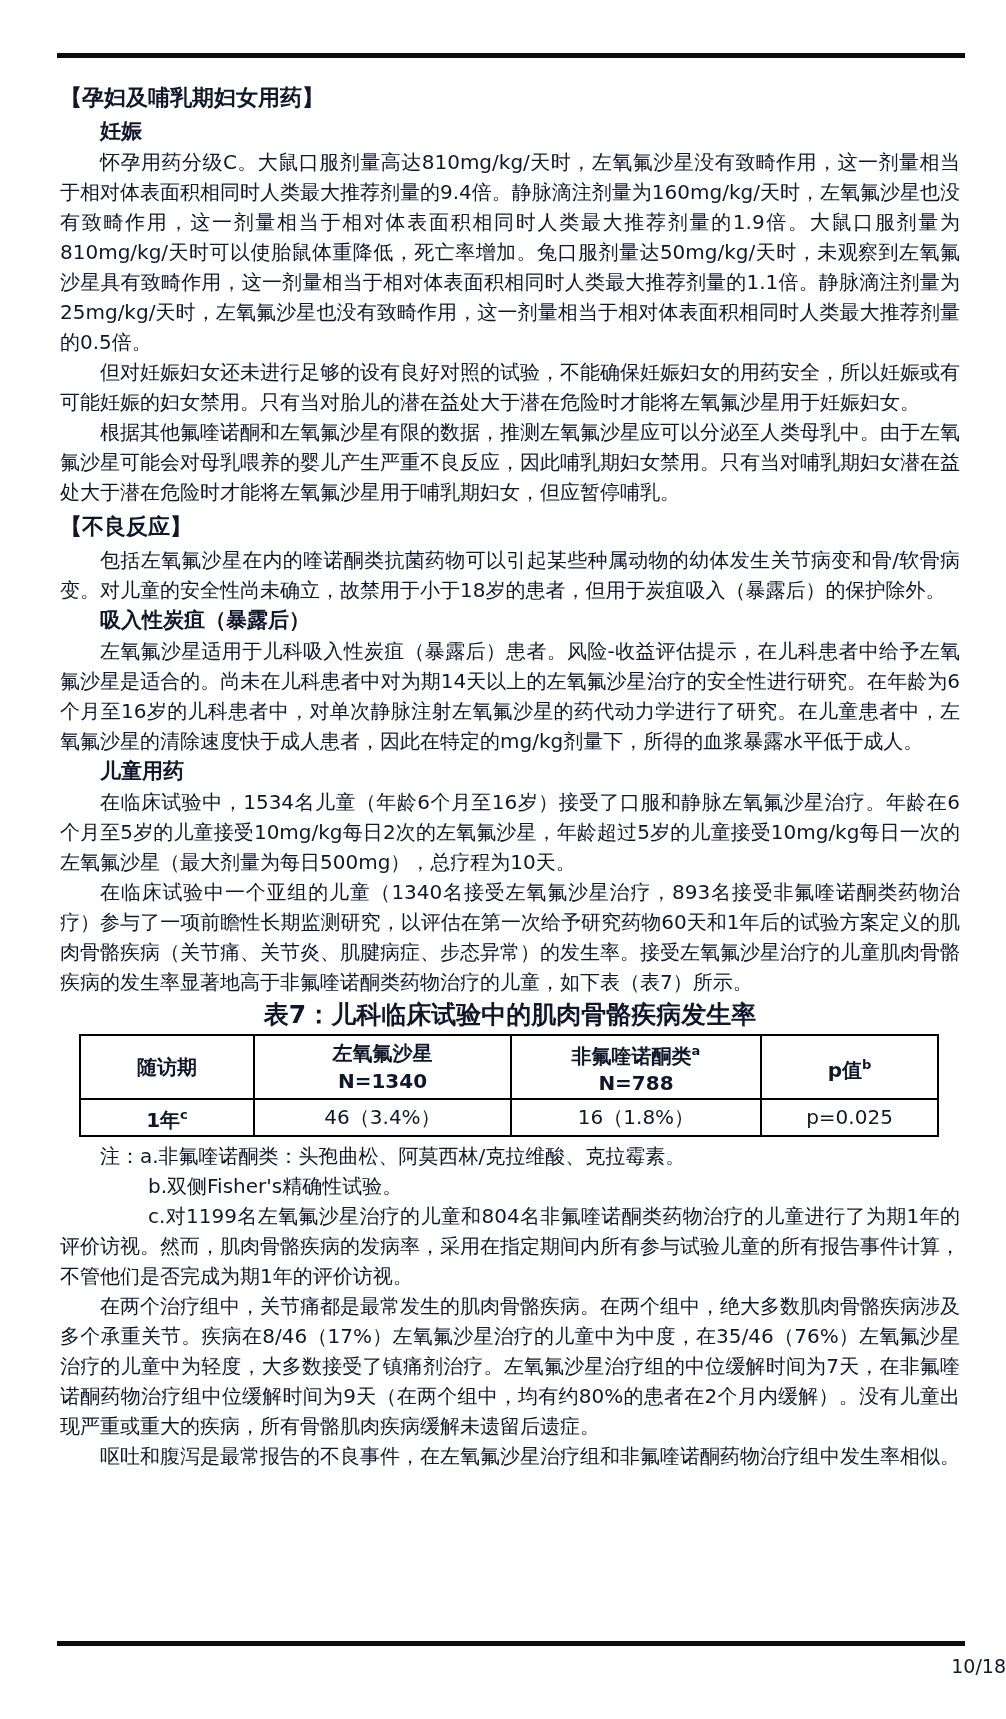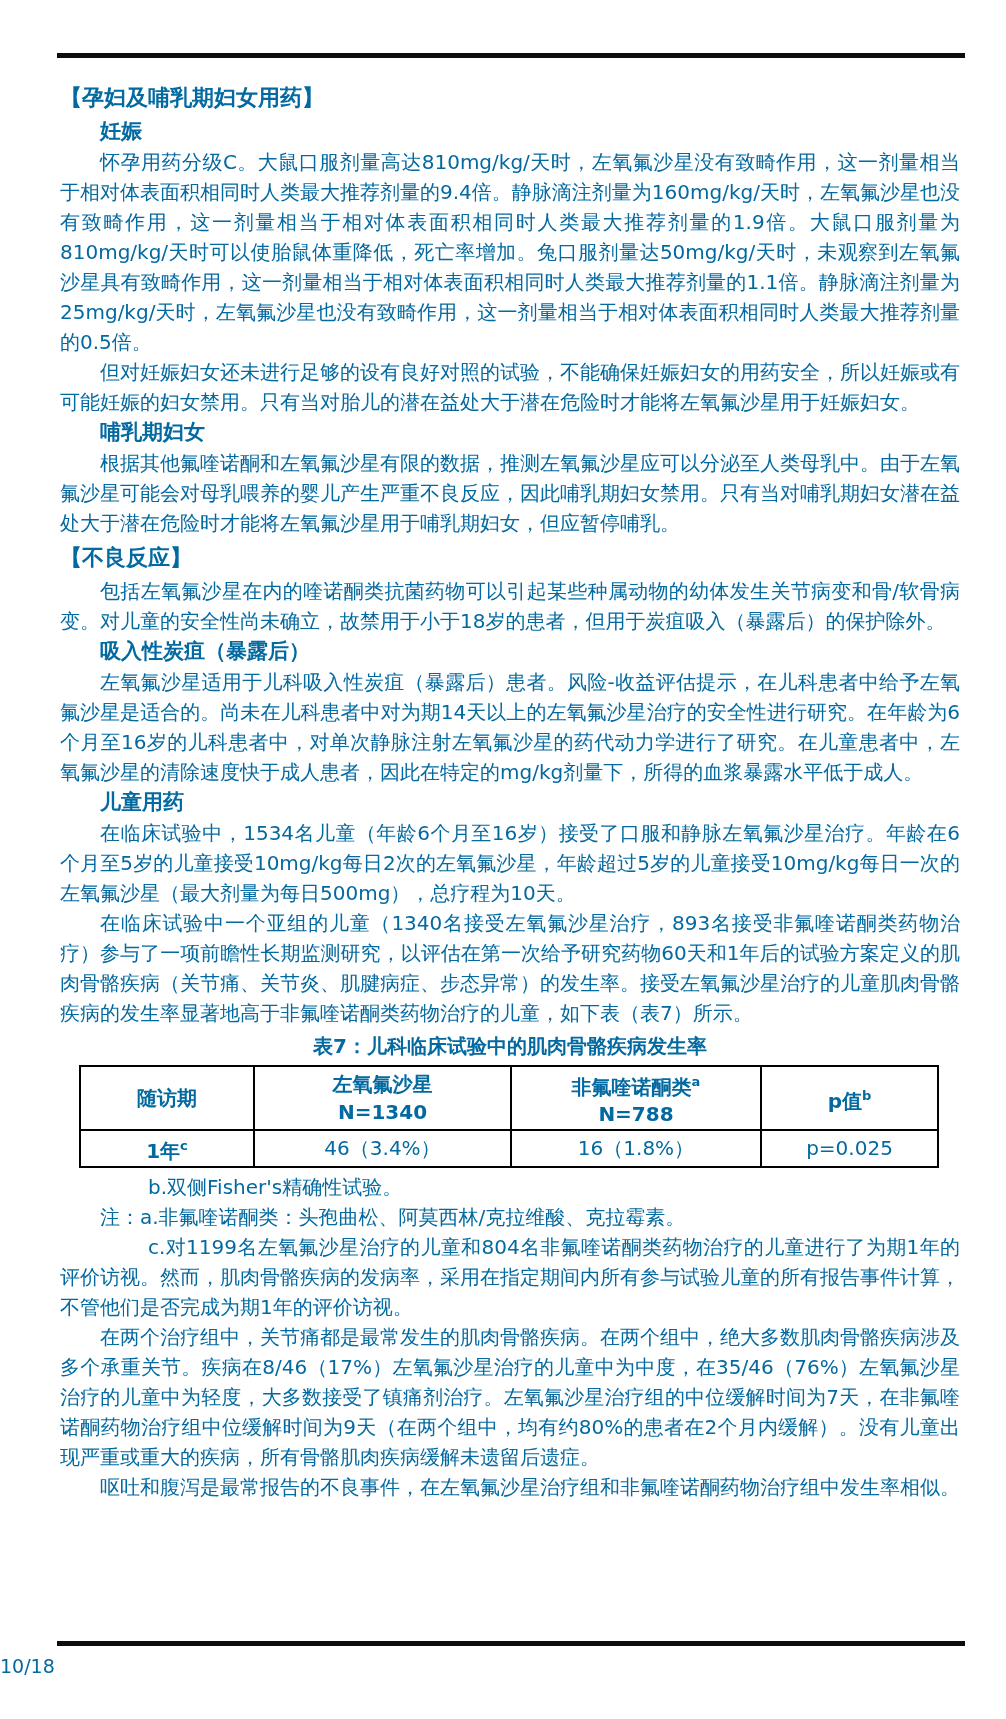--- a/index.html
+++ b/index.html
@@ -1,64 +1,63 @@
 <!DOCTYPE html>
 <html lang="zh"><head>
 <meta charset="utf-8">
 <style>
   html,body { margin:0; padding:0; background:#e8e8e8; }
   .page {
     position:relative;
     width:1006px; height:1719px;
     margin:0 auto;
     background:#ffffff;
-    color:#0369a1;
+    color:#0f172a;
     font-family:"DejaVu Sans","Liberation Sans",sans-serif;
     overflow:hidden;
   }
   .rule { position:absolute; left:57px; width:908px; height:5px; background:#0d0d0d; }
   .rule-top { top:53px; }
   .rule-bottom { top:1641px; }
   .content {
     position:absolute; top:78px; left:60px; width:900px;
     font-size:20px; line-height:30px;
     text-align:justify;
   }
   .sec-title { font-size:22px; font-weight:bold; margin:4px 0 2px 0; line-height:32px; text-align:left; }
   .sub-title { font-size:21px; font-weight:bold; margin:0; padding-left:40px; line-height:31px; text-align:left; }
   p.body { margin:0; text-indent:2em; }
-  .table-title { text-align:center; font-weight:bold; font-size:20px; line-height:32px; margin-top:2px; }
+  .table-title { text-align:center; font-weight:bold; font-size:25px; line-height:32px; margin-top:2px; }
   table.t7 { border-collapse:collapse; table-layout:fixed; width:858px; margin:3px 8px 4px 19px; }
   table.t7 th, table.t7 td { border:2px solid #000; text-align:center; vertical-align:middle; padding:0; }
   table.t7 thead th { font-weight:bold; font-size:20px; height:62px; line-height:28px; }
   table.t7 tbody td { font-size:20px; height:29px; font-weight:normal; }
   table.t7 td.rowhead { font-weight:bold; }
   sup.fn { font-size:13px; font-weight:bold; }
   p.note { margin:0; }
   p.note-a { text-indent:2em; }
   p.note-bc { text-indent:4.4em; }
   .page-number {
     position:absolute; top:1653px; left:0; width:100%;
-    text-align:left; font-size:19px; line-height:26px;
+    text-align:right; font-size:19px; line-height:26px;
   }
 </style>
 </head>
 <body>
 
 <div class="page">
 
   <div class="rule rule-top"></div>
 
   <div class="content">
 
     <div class="sec-title">【孕妇及哺乳期妇女用药】</div>
     <div class="sub-title">妊娠</div>
     <p class="body">怀孕用药分级C。大鼠口服剂量高达810mg/kg/天时，左氧氟沙星没有致畸作用，这一剂量相当于相对体表面积相同时人类最大推荐剂量的9.4倍。静脉滴注剂量为160mg/kg/天时，左氧氟沙星也没有致畸作用，这一剂量相当于相对体表面积相同时人类最大推荐剂量的1.9倍。大鼠口服剂量为810mg/kg/天时可以使胎鼠体重降低，死亡率增加。兔口服剂量达50mg/kg/天时，未观察到左氧氟沙星具有致畸作用，这一剂量相当于相对体表面积相同时人类最大推荐剂量的1.1倍。静脉滴注剂量为25mg/kg/天时，左氧氟沙星也没有致畸作用，这一剂量相当于相对体表面积相同时人类最大推荐剂量的0.5倍。</p>
     <p class="body">但对妊娠妇女还未进行足够的设有良好对照的试验，不能确保妊娠妇女的用药安全，所以妊娠或有可能妊娠的妇女禁用。只有当对胎儿的潜在益处大于潜在危险时才能将左氧氟沙星用于妊娠妇女。</p>
-    <div class="sub-title">哺乳期妇女</div>
     <p class="body">根据其他氟喹诺酮和左氧氟沙星有限的数据，推测左氧氟沙星应可以分泌至人类母乳中。由于左氧氟沙星可能会对母乳喂养的婴儿产生严重不良反应，因此哺乳期妇女禁用。只有当对哺乳期妇女潜在益处大于潜在危险时才能将左氧氟沙星用于哺乳期妇女，但应暂停哺乳。</p>
 
     <div class="sec-title">【不良反应】</div>
     <p class="body">包括左氧氟沙星在内的喹诺酮类抗菌药物可以引起某些种属动物的幼体发生关节病变和骨/软骨病变。对儿童的安全性尚未确立，故禁用于小于18岁的患者，但用于炭疽吸入（暴露后）的保护除外。</p>
     <div class="sub-title">吸入性炭疽（暴露后）</div>
     <p class="body">左氧氟沙星适用于儿科吸入性炭疽（暴露后）患者。风险-收益评估提示，在儿科患者中给予左氧氟沙星是适合的。尚未在儿科患者中对为期14天以上的左氧氟沙星治疗的安全性进行研究。在年龄为6个月至16岁的儿科患者中，对单次静脉注射左氧氟沙星的药代动力学进行了研究。在儿童患者中，左氧氟沙星的清除速度快于成人患者，因此在特定的mg/kg剂量下，所得的血浆暴露水平低于成人。</p>
     <div class="sub-title">儿童用药</div>
     <p class="body">在临床试验中，1534名儿童（年龄6个月至16岁）接受了口服和静脉左氧氟沙星治疗。年龄在6个月至5岁的儿童接受10mg/kg每日2次的左氧氟沙星，年龄超过5岁的儿童接受10mg/kg每日一次的左氧氟沙星（最大剂量为每日500mg），总疗程为10天。</p>
     <p class="body">在临床试验中一个亚组的儿童（1340名接受左氧氟沙星治疗，893名接受非氟喹诺酮类药物治疗）参与了一项前瞻性长期监测研究，以评估在第一次给予研究药物60天和1年后的试验方案定义的肌肉骨骼疾病（关节痛、关节炎、肌腱病症、步态异常）的发生率。接受左氧氟沙星治疗的儿童肌肉骨骼疾病的发生率显著地高于非氟喹诺酮类药物治疗的儿童，如下表（表7）所示。</p>
 
@@ -92,22 +91,22 @@
       <tbody>
         <tr>
           <td class="rowhead"><span>1年</span><sup class="fn">c</sup></td>
           <td>46（3.4%）</td>
           <td>16（1.8%）</td>
           <td>p=0.025</td>
         </tr>
       </tbody>
     </table>
 
+    <p class="note note-a">注：a.非氟喹诺酮类：头孢曲松、阿莫西林/克拉维酸、克拉霉素。</p>
     <p class="note note-bc">b.双侧Fisher's精确性试验。</p>
-    <p class="note note-a">注：a.非氟喹诺酮类：头孢曲松、阿莫西林/克拉维酸、克拉霉素。</p>
     <p class="note note-bc">c.对1199名左氧氟沙星治疗的儿童和804名非氟喹诺酮类药物治疗的儿童进行了为期1年的评价访视。然而，肌肉骨骼疾病的发病率，采用在指定期间内所有参与试验儿童的所有报告事件计算，不管他们是否完成为期1年的评价访视。</p>
 
     <p class="body">在两个治疗组中，关节痛都是最常发生的肌肉骨骼疾病。在两个组中，绝大多数肌肉骨骼疾病涉及多个承重关节。疾病在8/46（17%）左氧氟沙星治疗的儿童中为中度，在35/46（76%）左氧氟沙星治疗的儿童中为轻度，大多数接受了镇痛剂治疗。左氧氟沙星治疗组的中位缓解时间为7天，在非氟喹诺酮药物治疗组中位缓解时间为9天（在两个组中，均有约80%的患者在2个月内缓解）。没有儿童出现严重或重大的疾病，所有骨骼肌肉疾病缓解未遗留后遗症。</p>
     <p class="body">呕吐和腹泻是最常报告的不良事件，在左氧氟沙星治疗组和非氟喹诺酮药物治疗组中发生率相似。</p>
 
   </div>
 
   <div class="rule rule-bottom"></div>
   <div class="page-number">10/18</div>
 

